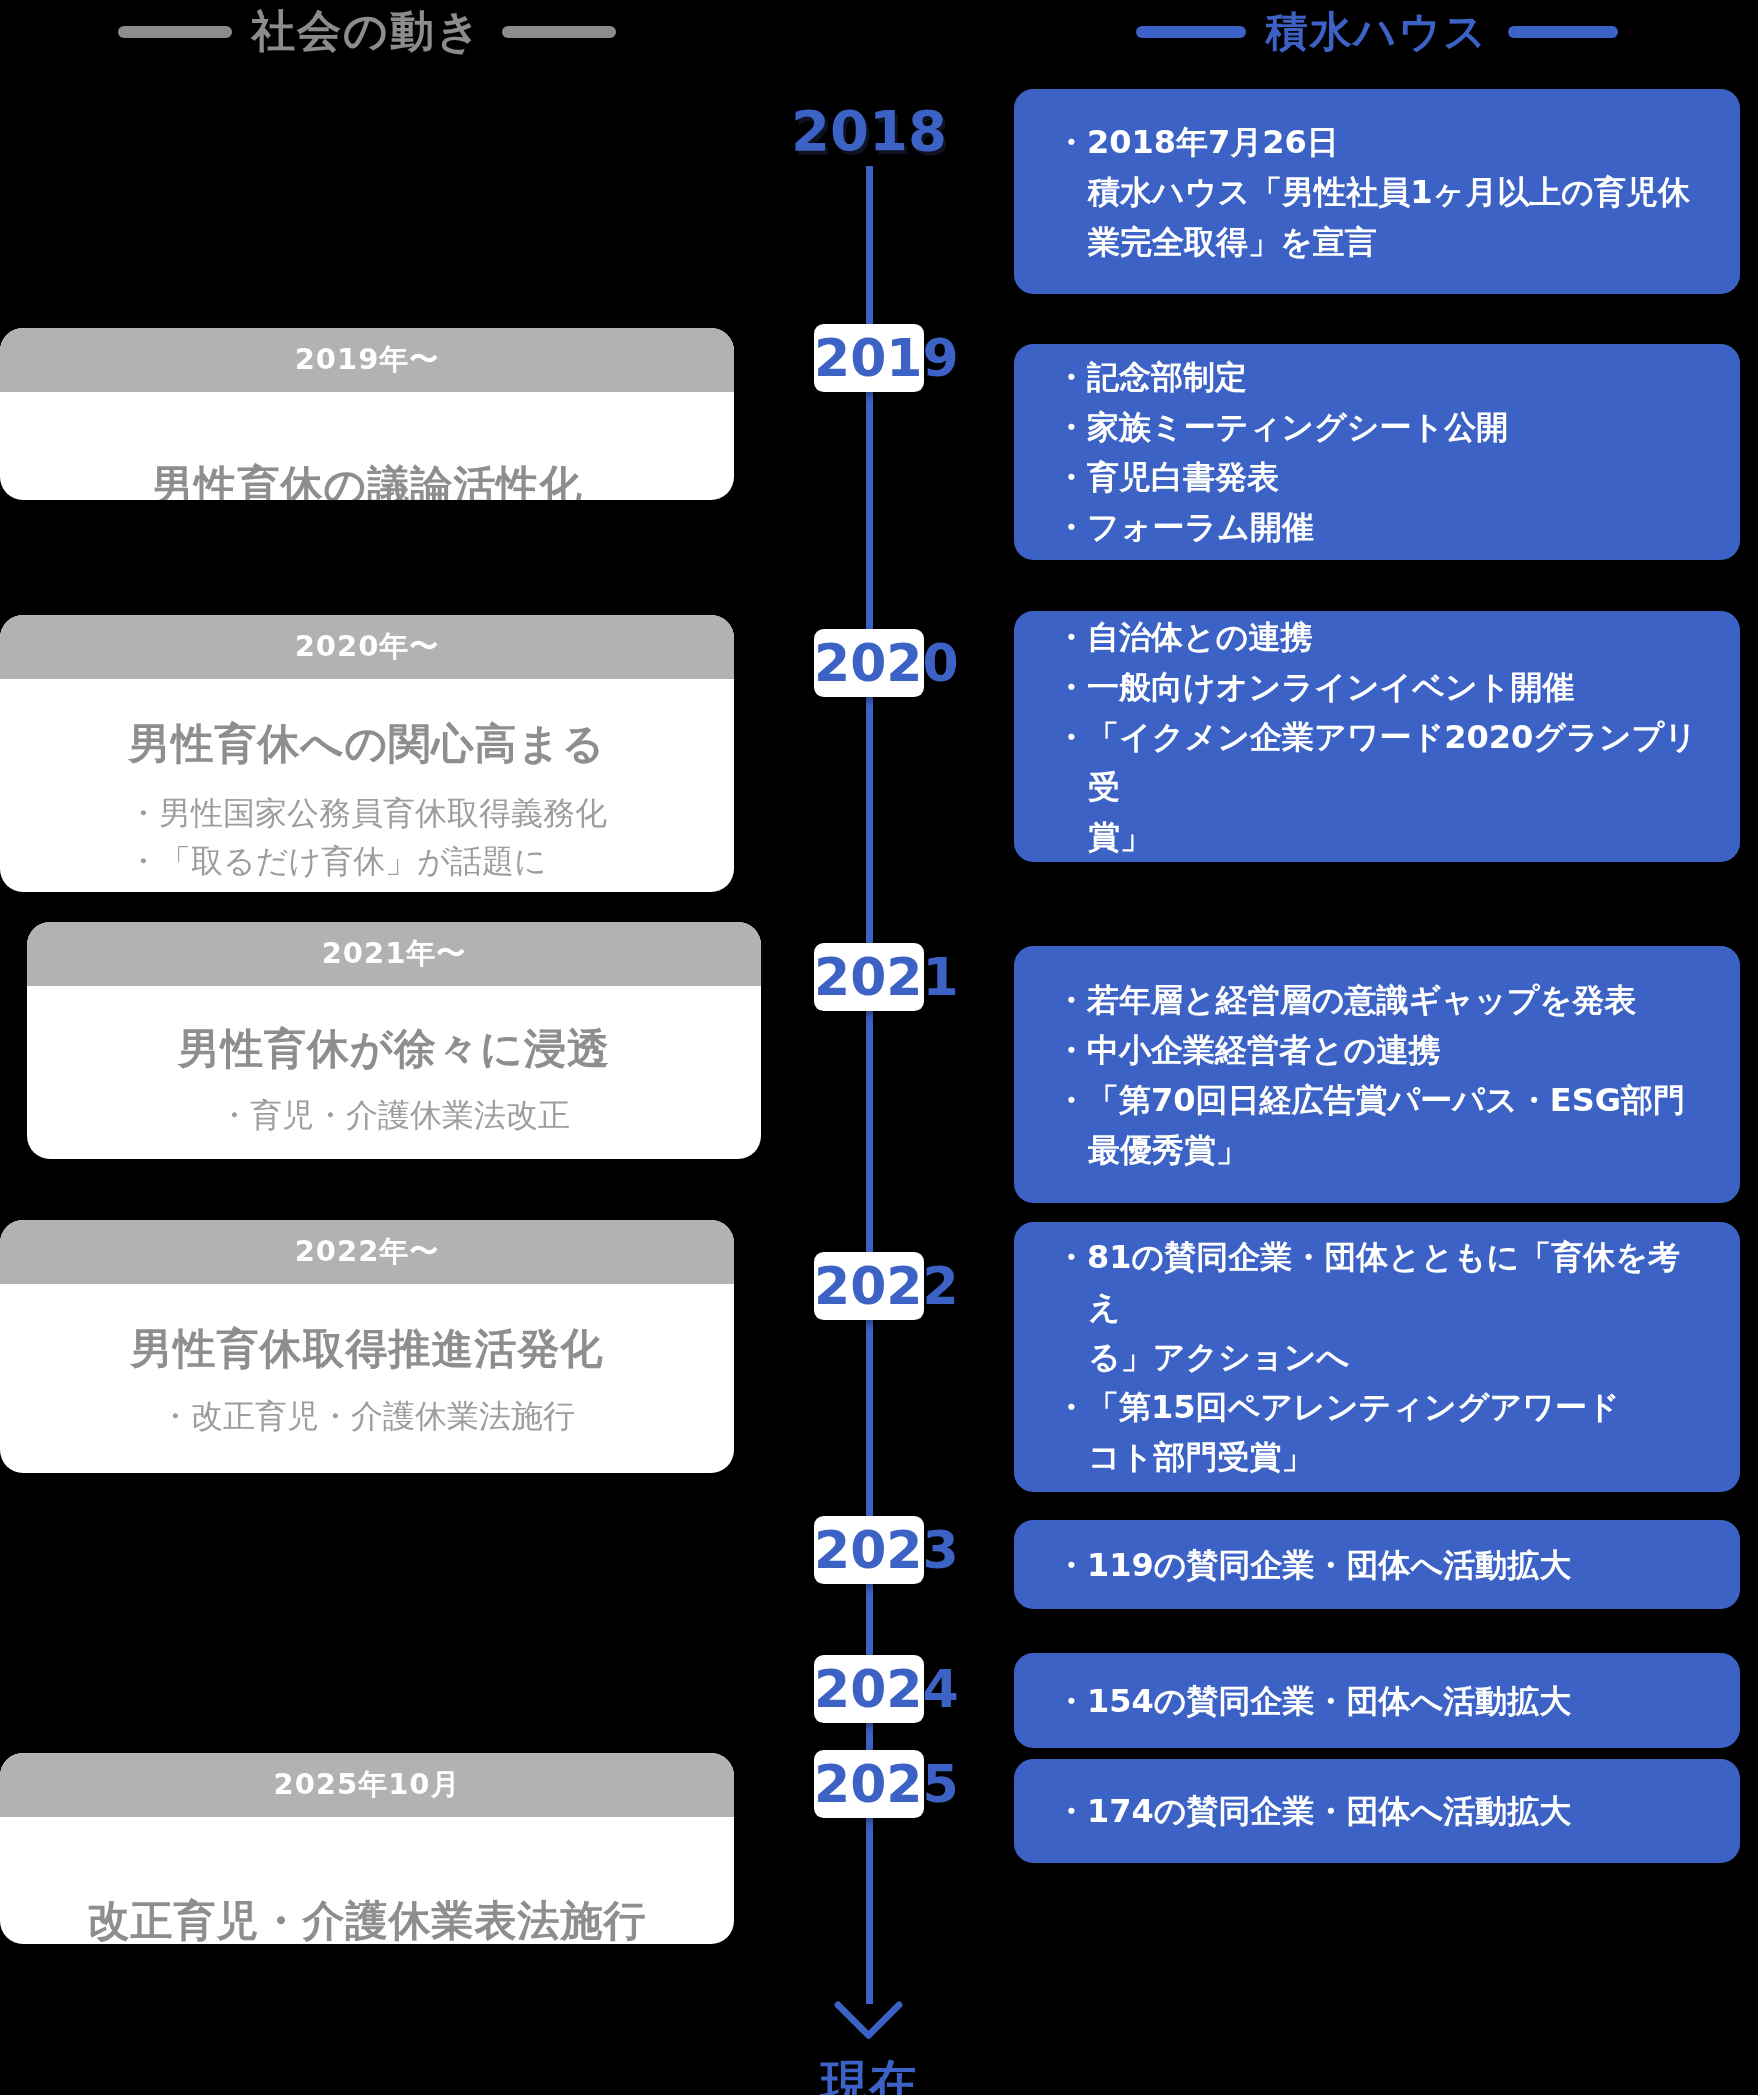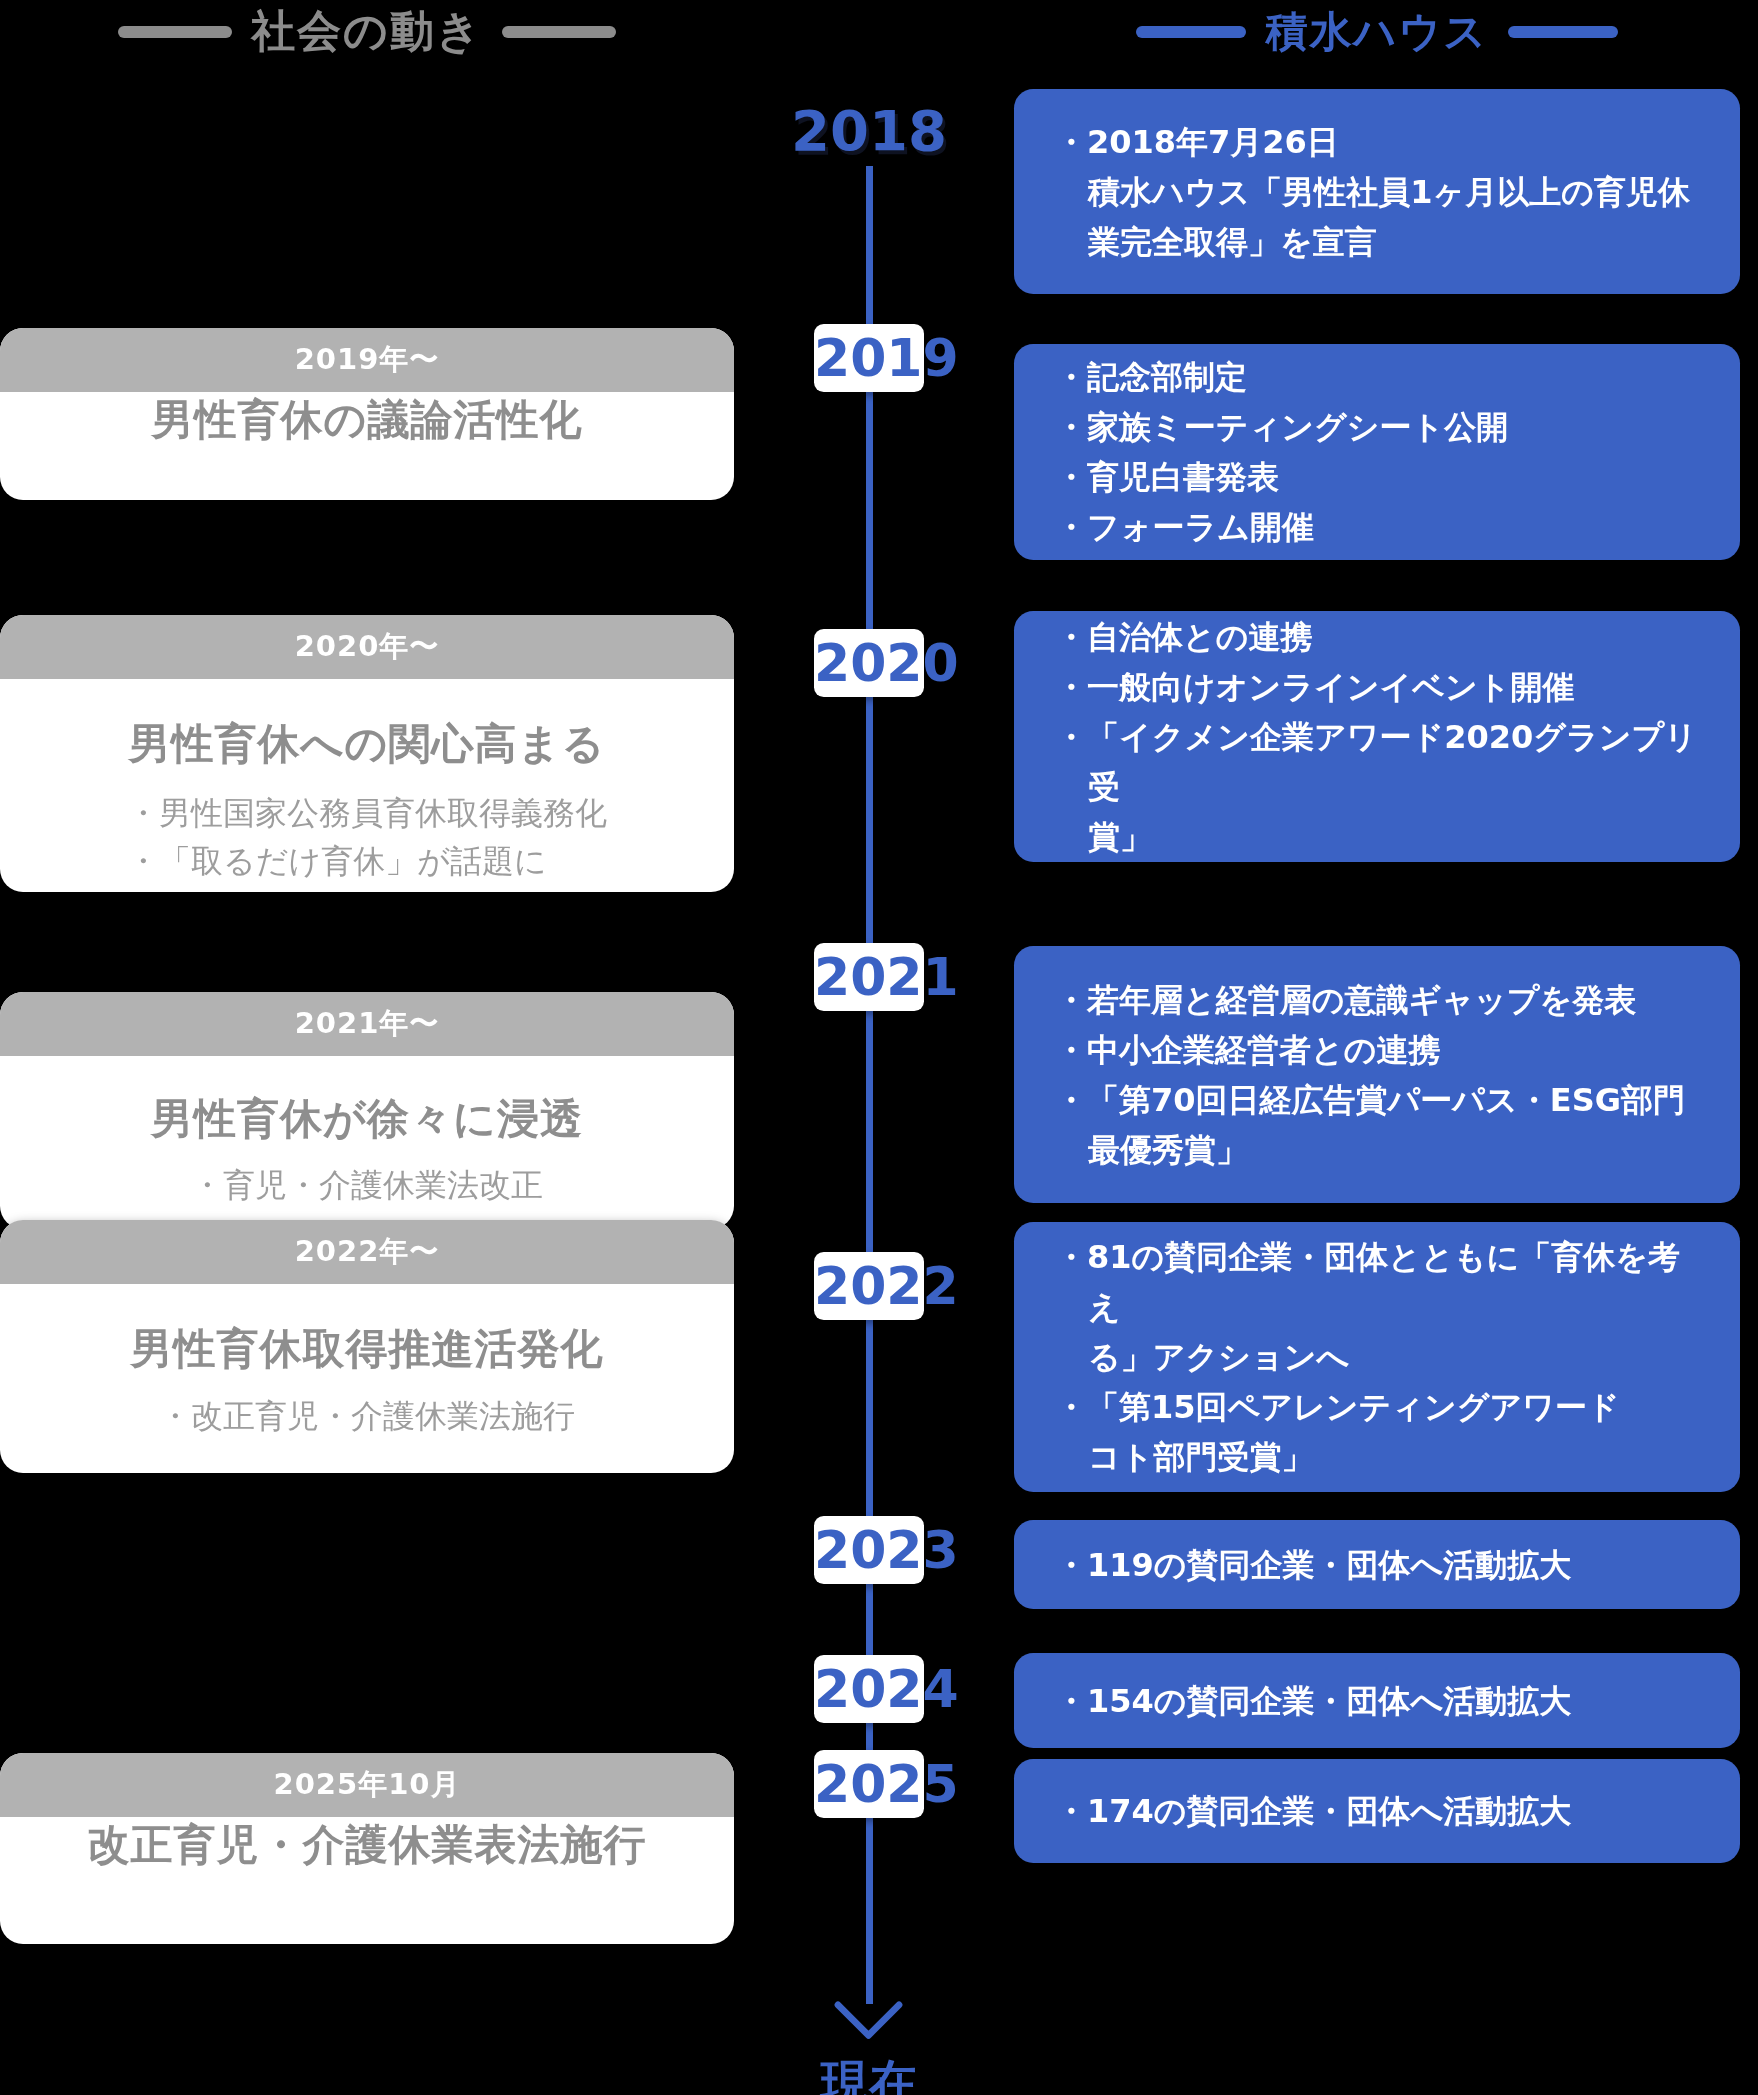--- a/index.html
+++ b/index.html
@@ -39,21 +39,21 @@
     padding:13.5px 29px 13.5px 41px;color:#fff;z-index:2;box-shadow:0 4.8px 11.6px rgba(0,0,0,0.4);}
   .event-item{font-size:32px;font-weight:bold;line-height:50px;white-space:pre-line;
     padding-left:33px;text-indent:-33px;}
 
   
   .society-card{position:absolute;left:0;width:734px;background:#fff;border-radius:23px;overflow:hidden;
     box-sizing:border-box;z-index:2;box-shadow:0 4.8px 11.6px rgba(0,0,0,0.4);}
   .society-band{height:64px;background:var(--gray-band,#B2B2B2);display:flex;align-items:center;justify-content:center;
     color:#fff;font-size:29px;font-weight:bold;letter-spacing:1px;}
   .society-body{display:flex;flex-direction:column;align-items:center;}
-  .society-body.centered{justify-content:flex-start;}
+  .society-body.centered{justify-content:center;margin-top:40px;}
   .society-title{font-size:42px;font-weight:bold;color:var(--title-gray,#8E8E8E);letter-spacing:1px;}
   .society-bullets{color:var(--bullet-gray,#9D9D9D);font-size:32px;line-height:48px;text-align:left;}
   .society-bullets div{white-space:pre-line;}
 </style>
 </head>
 <body>
 
 <div class="canvas">
 
   <div class="col-header header-left">
@@ -146,21 +146,21 @@
     <div class="society-band">2020年〜</div>
     <div class="society-body">
       <div class="society-title" style="margin-top:37px;">男性育休への関心高まる</div>
       <div class="society-bullets" style="margin-top:17.4px;">
         <div>・男性国家公務員育休取得義務化</div>
         <div>・「取るだけ育休」が話題に</div>
       </div>
     </div>
   </div>
 
-  <div class="society-card" style="top:992px;height:237px;">
+  <div class="society-card" style="top:922px;height:237px;margin-left:27px;">
     <div class="society-band">2021年〜</div>
     <div class="society-body">
       <div class="society-title" style="margin-top:35px;">男性育休が徐々に浸透</div>
       <div class="society-bullets" style="margin-top:13.5px;">
         <div>・育児・介護休業法改正</div>
       </div>
     </div>
   </div>
 
   <div class="society-card" style="top:1220px;height:253px;">

